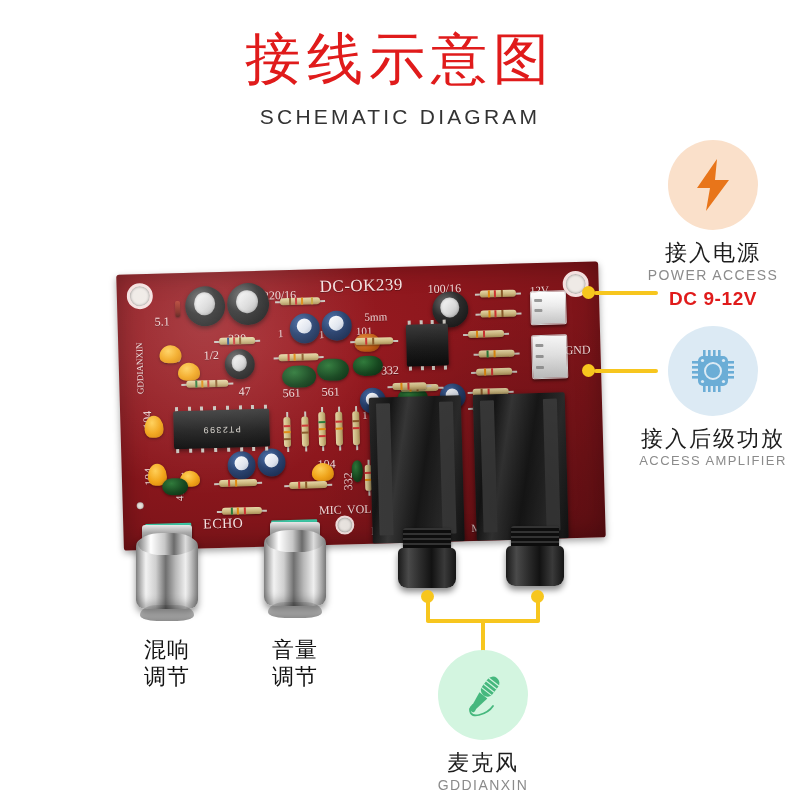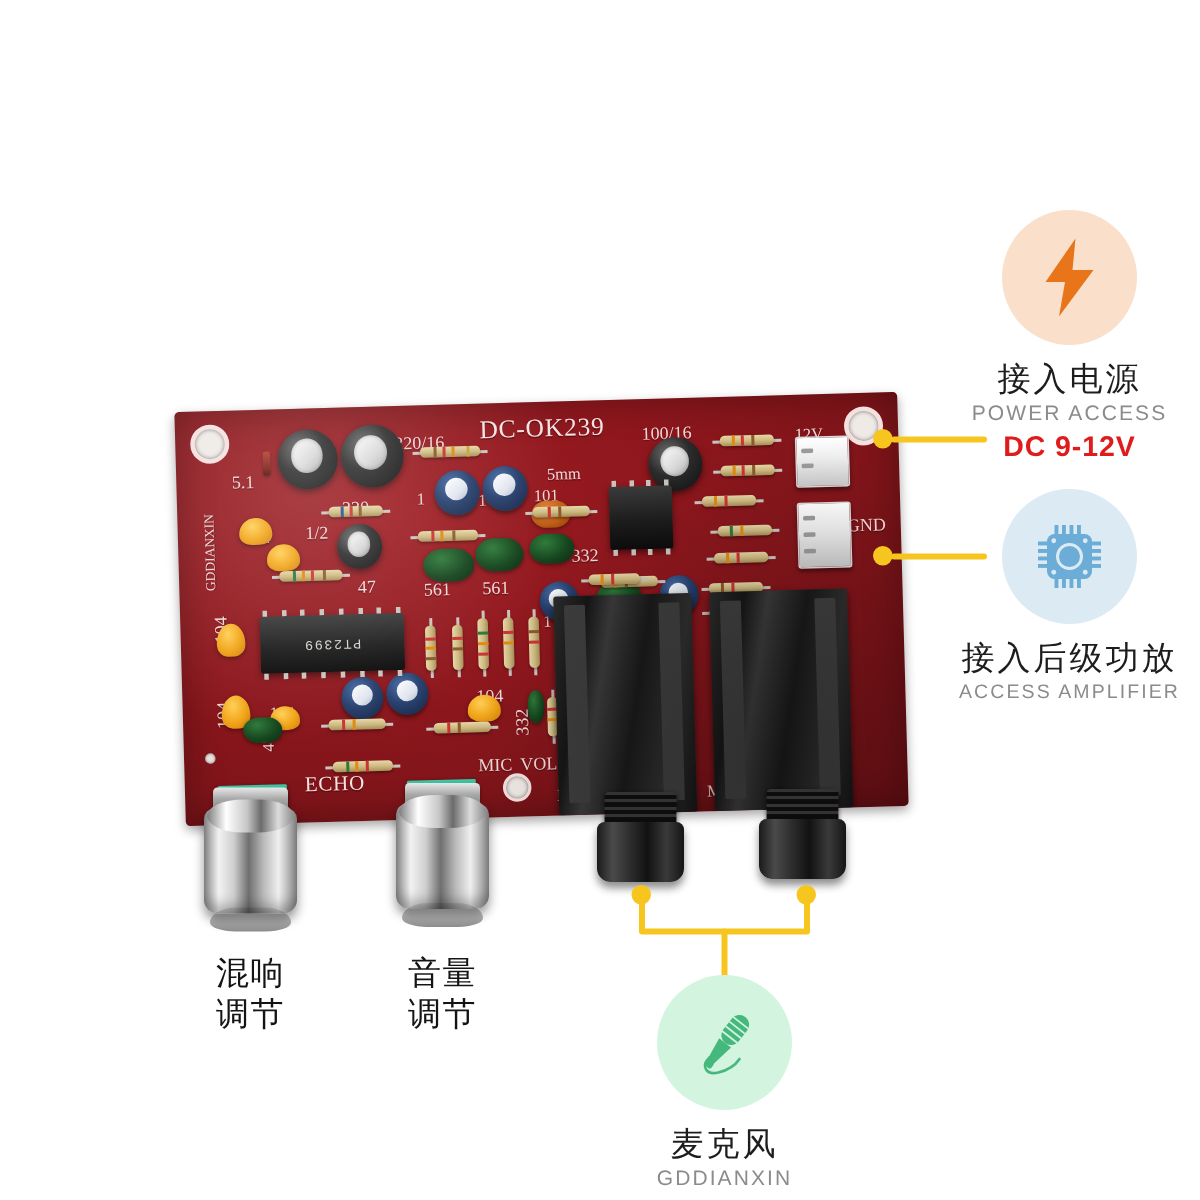--- a/index.html
+++ b/index.html
@@ -216,20 +216,22 @@
     position:absolute;width:72px;text-align:center;
     font-family:"DejaVu Sans","Liberation Sans",sans-serif;
     font-size:22px;line-height:27px;color:#141414;letter-spacing:1px;
   }
 </style>
 </head>
 <body>
 
 <div class="stage">
 
+  <div class="title-cn">接线示意图</div>
+  <div class="title-en">SCHEMATIC DIAGRAM</div>
 
   <div class="pcb-wrap">
     <div class="pcb">
 
       <div class="hole" style="left:10px;top:9px;"></div>
       <div class="hole" style="left:446px;top:9px;"></div>
       <div class="padhole" style="left:14px;top:228px;"></div>
 
       <div class="silk rot" style="left:16px;top:120px;">GDDIANXIN</div>
       <div class="silk big" style="left:203px;top:13px;">DC-OK239</div>

